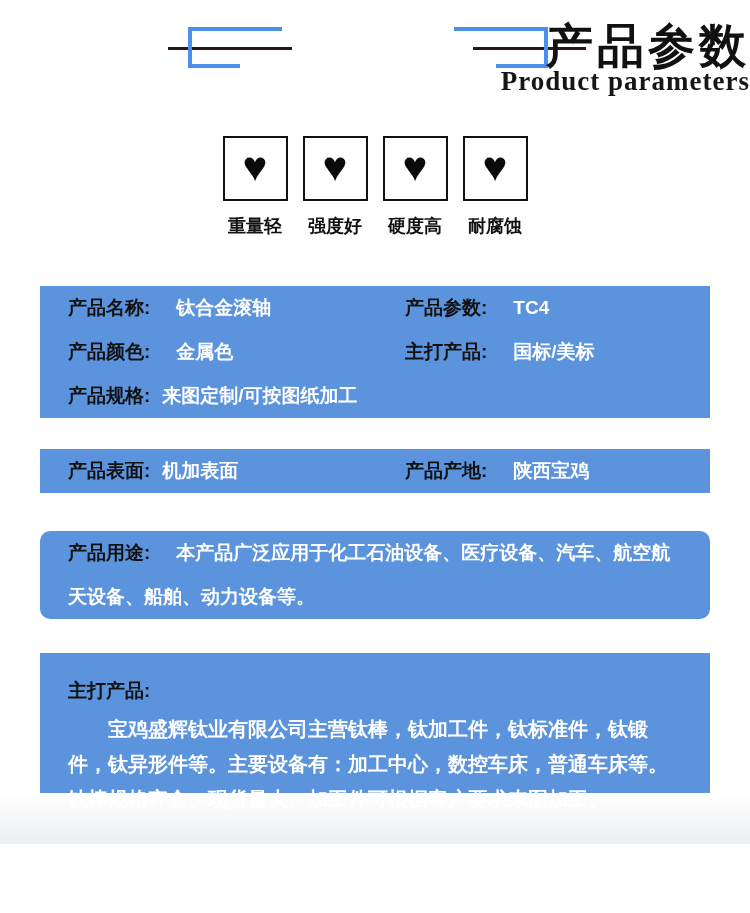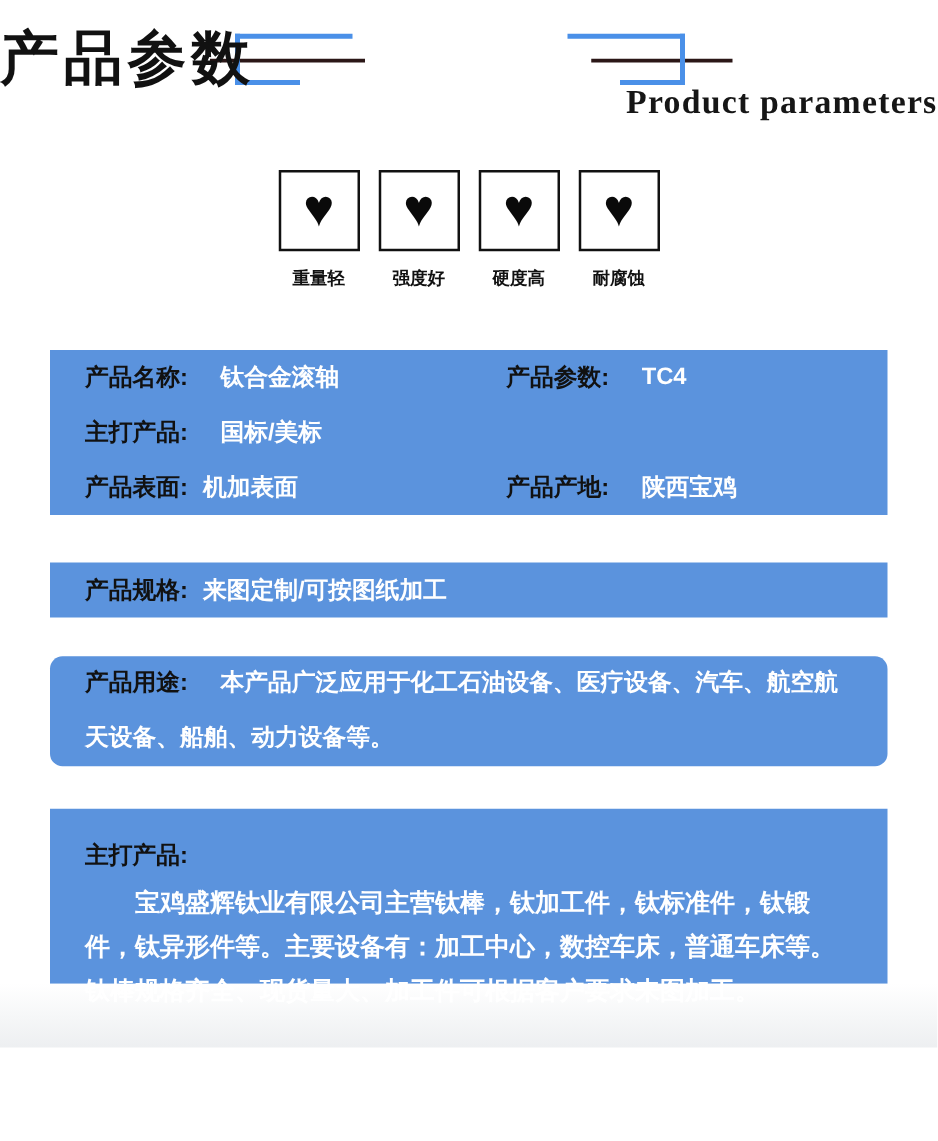--- a/index.html
+++ b/index.html
@@ -12,21 +12,21 @@
   }
   *{box-sizing:border-box;}
   html,body{margin:0;padding:0;}
   body{
     width:750px;height:913px;overflow:hidden;background:#ffffff;
     font-family:"Liberation Sans","DejaVu Sans",sans-serif;color:var(--text_black);
   }
   
   .header{position:relative;height:100px;margin-top:14px;}
   .title{
-    position:absolute;top:6px;left:0;width:100%;text-align:left;
+    position:absolute;top:6px;left:0;width:100%;text-align:right;
     font-size:47px;font-weight:900;letter-spacing:4px;color:var(--text_black);line-height:1.1;
   }
   .subtitle{
     position:absolute;top:52px;left:0;width:100%;text-align:right;
     font-family:"Liberation Serif","DejaVu Serif",serif;
     font-size:27px;font-weight:bold;letter-spacing:1px;color:#161616;
   }
   .deco{position:absolute;background:var(--accent_blue);}
   .dark-line{position:absolute;background:var(--line_dark);height:3px;top:33px;}
   .dl-left{left:168px;width:124px;}
@@ -38,21 +38,21 @@
   .rb-vert{left:544px;top:13px;width:4px;height:41px;}
   .rb-bot{left:496px;top:50px;width:52px;height:4px;}
   
   .features{margin-top:22px;display:flex;justify-content:center;gap:15px;}
   .feature{width:65px;text-align:center;}
   .heart-box{
     width:65px;height:65px;border:2px solid #111;background:#fff;
     display:flex;align-items:center;justify-content:center;
   }
   .heart-glyph{font-size:42px;line-height:1;color:#0a0a0a;margin-top:-4px;}
-  .feature-label{margin-top:13px;font-size:14px;font-weight:bold;white-space:nowrap;}
+  .feature-label{margin-top:13px;font-size:18px;font-weight:bold;white-space:nowrap;}
   
   .specs{width:670px;margin-left:40px;margin-top:48px;}
   .row{
     background:var(--row_blue);width:670px;
     font-size:19px;color:var(--value_white);
   }
   .spec-row{height:44px;display:flex;align-items:center;padding-left:28px;}
   .spec-row.mb36{}
   .spec-row.mb38{margin-bottom:38px;}
   .spec-row.mb31{margin-bottom:31px;}
@@ -124,41 +124,45 @@
       <span class="lab">产品名称:</span>
       <span class="val">钛合金滚轴</span>
     </div>
     <div class="cell">
       <span class="lab">产品参数:</span>
       <span class="val">TC4</span>
     </div>
   </div>
 
   <div class="row spec-row mb36">
+    <div class="cell c1">
+      <span class="lab">产品颜色:</span>
+      <span class="val">金属色</span>
+    </div>
     <div class="cell">
       <span class="lab">主打产品:</span>
       <span class="val">国标/美标</span>
+    </div>
+  </div>
+
+  <div class="row spec-row mb31">
+    <div class="cell">
+      <span class="lab gap-sm">产品规格:</span>
+      <span class="val">来图定制/可按图纸加工</span>
     </div>
   </div>
 
   <div class="row spec-row mb38">
     <div class="cell c1">
       <span class="lab gap-sm">产品表面:</span>
       <span class="val">机加表面</span>
     </div>
     <div class="cell">
       <span class="lab">产品产地:</span>
       <span class="val">陕西宝鸡</span>
-    </div>
-  </div>
-
-  <div class="row spec-row mb31">
-    <div class="cell">
-      <span class="lab gap-sm">产品规格:</span>
-      <span class="val">来图定制/可按图纸加工</span>
     </div>
   </div>
 
   <div class="row usage-row">
     <span class="lab">产品用途:</span><span class="val">本产品广泛应用于化工石油设备、医疗设备、汽车、航空航天设备、船舶、动力设备等。</span>
   </div>
 
   <div class="row main-row">
     <div class="main-label">主打产品:</div>
     <p class="main-para">宝鸡盛辉钛业有限公司主营钛棒，钛加工件，钛标准件，钛锻件，钛异形件等。主要设备有：加工中心，数控车床，普通车床等。钛棒规格齐全、现货量大、加工件可根据客户要求来图加工。</p>

